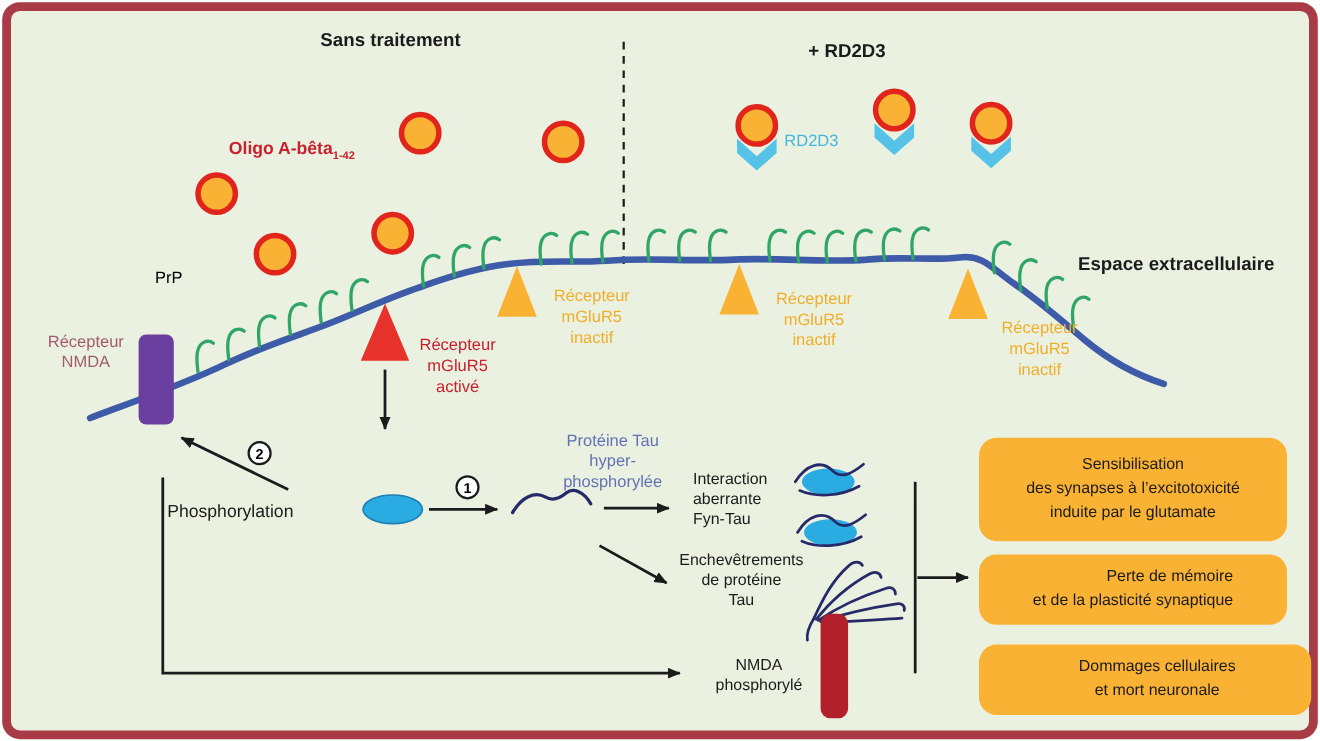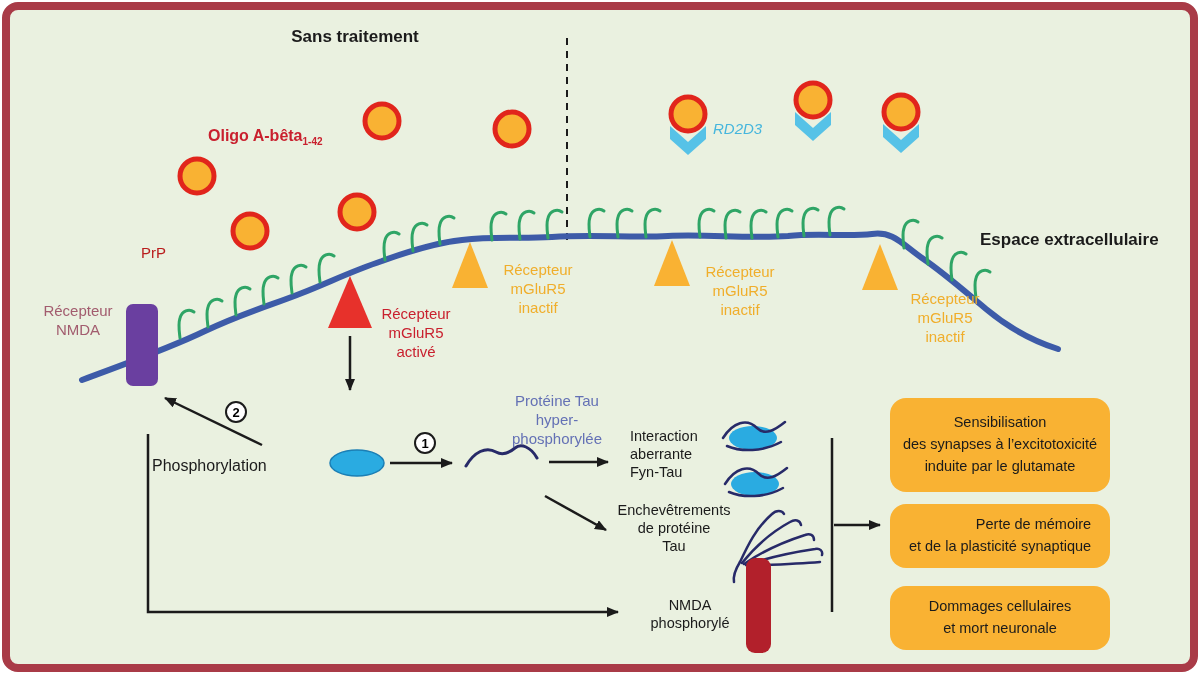--- a/index.html
+++ b/index.html
@@ -10,25 +10,25 @@
   .lbl { position:absolute; white-space:pre-line; line-height:1.25; color:#1b1b1b; font-size:15px; }
   .c { text-align:center; }
   .bold { font-weight:bold;text-align:right; }
   .title { font-size:17px; font-weight:bold; }
   .red    { color:#c9202e; }
   .yellow { color:#f0ae2b; }
   .cyan   { color:#45b6dd; }
   .blue   { color:#5b9fd4; }
   .peri   { color:#6471b5; }
   .mauve  { color:#a25c6e; }
-  .gray   { color:#b91c1c; }
+  .gray   { color:#000000; }
   .badge { position:absolute; width:22px; height:22px; border-radius:50%; background:#ffffff;
            border:2px solid #1b1b1b; display:flex; align-items:center; justify-content:center;
            font-weight:bold; font-size:13px; box-sizing:border-box; z-index:5; }
-  .obox { position:absolute; left:890px; width:220px; background:#f9b233; border-radius:16px;
+  .obox { position:absolute; left:890px; width:280px; background:#f9b233; border-radius:16px;
           display:flex; align-items:center; justify-content:center; text-align:center;
           white-space:pre-line; font-size:14.5px; line-height:1.5; color:#1b1b1b; }
   sub.iso { font-size:10px; }
 </style>
 </head>
 <body>
 
 <div class="page">
   <div class="frame"></div>
 
@@ -128,25 +128,26 @@
       <line x1="549" y1="462" x2="608" y2="462" marker-end="url(#ah)"></line>
       <line x1="545" y1="496" x2="606" y2="530" marker-end="url(#ah)"></line>
       <line x1="262" y1="445" x2="165" y2="398" marker-end="url(#ah)"></line>
       <path d="M148 434 L148 612 L618 612" marker-end="url(#ah)"></path>
       <line x1="832" y1="438" x2="832" y2="612"></line>
       <line x1="834" y1="525" x2="880" y2="525" marker-end="url(#ah)"></line>
     </g>
   </svg>
 
   <div class="lbl title c" style="left:240px; top:26px; width:230px;">Sans traitement</div>
+  <div class="lbl title c" style="left:655px; top:36px; width:230px;">+ RD2D3</div>
 
   <div class="lbl red bold" style="left:208px; top:106px; font-size:16px;">
     <span>Oligo A-bêta</span><sub class="iso">1-42</sub>
   </div>
-  <div class="lbl cyan" style="left:713px; top:120px;font-style:italic;">RD2D3</div>
+  <div class="lbl cyan" style="left:713px; top:120px;">RD2D3</div>
   <div class="lbl gray" style="left:141px; top:244px;">PrP</div>
   <div class="lbl mauve c" style="left:28px; top:302px; width:100px;">Récepteur
 NMDA</div>
   <div class="lbl red c" style="left:366px; top:305px; width:100px;">Récepteur
 mGluR5
 activé</div>
   <div class="lbl yellow c" style="left:488px; top:261px; width:100px;">Récepteur
 mGluR5
 inactif</div>
   <div class="lbl yellow c" style="left:690px; top:263px; width:100px;">Récepteur
@@ -172,15 +173,15 @@
 phosphorylé</div>
 
   <div class="badge" style="left:414px; top:432px;">1</div>
   <div class="badge" style="left:225px; top:401px;">2</div>
 
   <div class="obox" style="top:398px; height:94px;">Sensibilisation
 des synapses à l’excitotoxicité
 induite par le glutamate</div>
   <div class="obox" style="top:504px; height:64px;text-align:right;">Perte de mémoire
 et de la plasticité synaptique</div>
-  <div class="obox" style="top:586px; height:64px;">Dommages cellulaires
+  <div class="obox" style="top:586px; height:64px;padding-left:22px;">Dommages cellulaires
 et mort neuronale</div>
 </div>
 
 </body></html>

